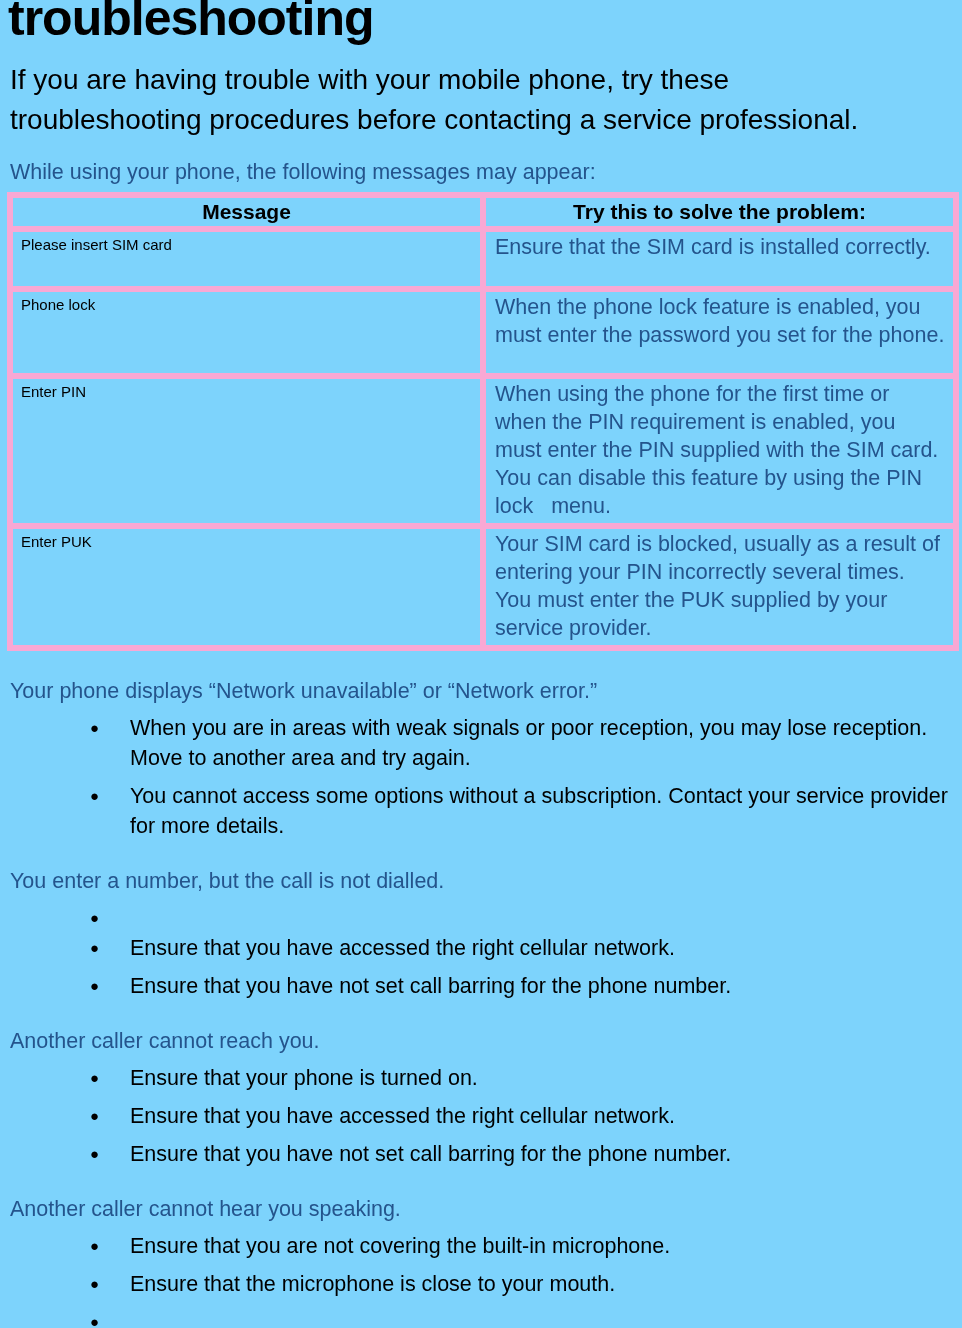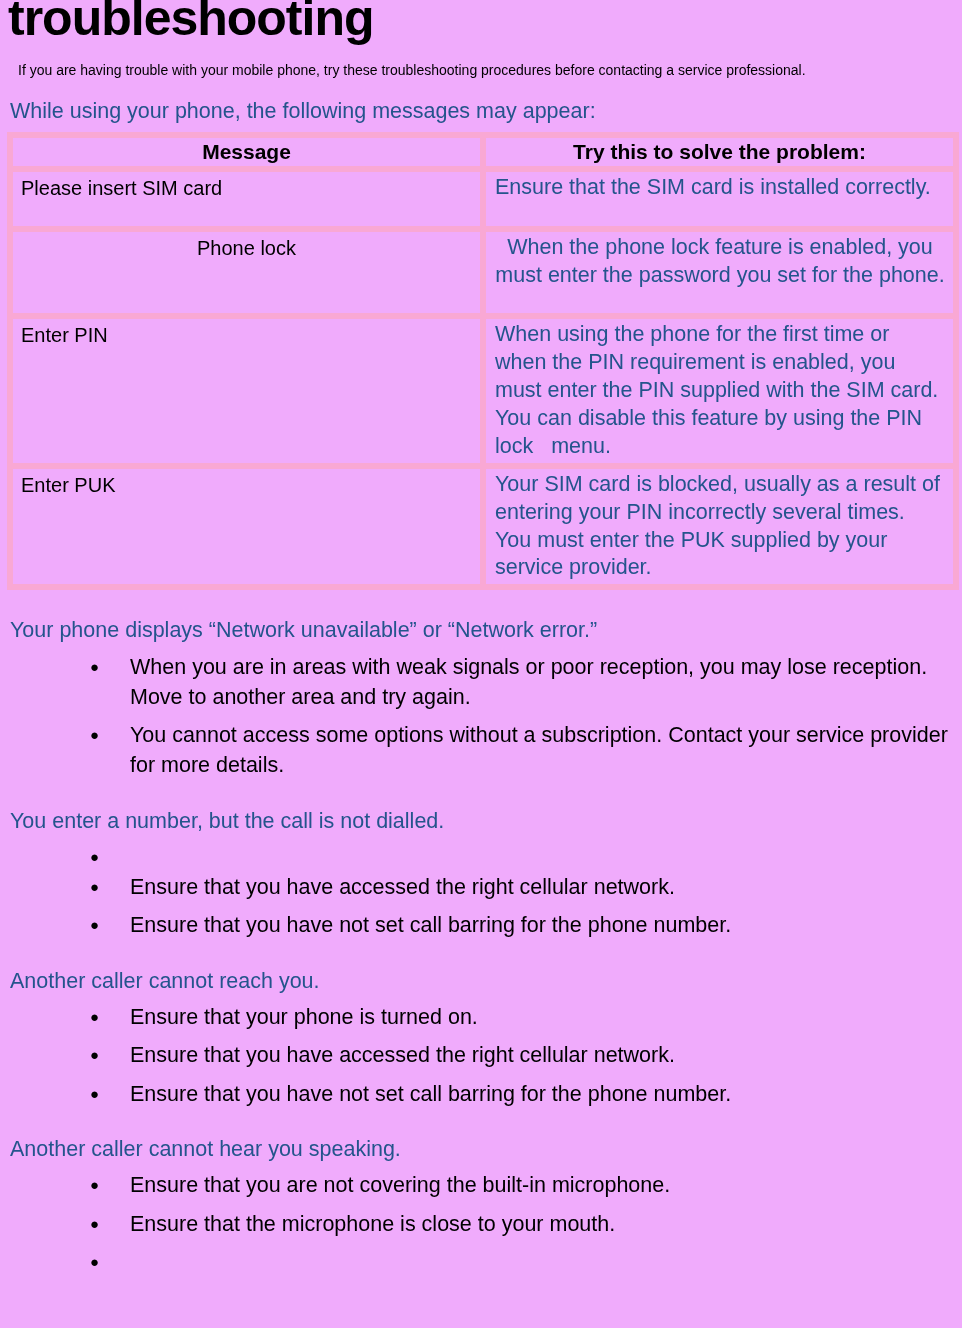--- a/index.html
+++ b/index.html
@@ -2,35 +2,35 @@
 <html style="--blue: #24548C; --ink: #000000;"><head>
 <meta charset="utf-8">
 <style>
   :root { --blue: #24548C; --ink: #000000; }
   * { box-sizing: border-box; }
   html, body { margin: 0; padding: 0; background: #ffffff; }
   .page {
     width: 962px; height: 1328px;
     padding: 0 4px 0 10px;
     overflow: hidden;
-    background: #f0abfc;
+    background: #7dd3fc;
     font-family: "Liberation Sans", "DejaVu Sans", sans-serif;
     color: var(--ink);
   }
   h1.doc-title {
     font-size: 50px;
     font-weight: bold;
     line-height: 1.0;
     margin: -7px 0 17px -2px;
     letter-spacing: -1px;
   }
   p.intro {
-    font-size: 14px;
+    font-size: 28px;
     line-height: 1.44;
-    margin: 8px;
+    margin: 0;
     max-width: 855px;
   }
   h2.blue-heading {
     font-size: 21.5px;
     font-weight: normal;
     color: var(--blue);
     line-height: 1.2;
     margin: 0;
   }
   h2.table-heading { margin-top: 19px; margin-bottom: 7px; }
@@ -47,33 +47,33 @@
   }
   table.msg-table th {
     width: 50%;
     font-size: 21px;
     font-weight: bold;
     text-align: center;
     padding: 2px 4px;
     height: 28px;
   }
   td.msg-cell {
-    font-size: 20px;
+    font-size: 15px;
     color: var(--ink);
     padding: 4px 8px;
     line-height: 1.25;
   }
   td.sol-cell {
     font-size: 21.5px;
     color: var(--blue);
     padding: 2px 8px 2px 9px;
     line-height: 1.30;
   }
   tbody tr:nth-child(1) td { height: 60px; }
-  tbody tr:nth-child(2) td { height: 87px; text-align: center; }
+  tbody tr:nth-child(2) td { height: 87px; }
   tbody tr:nth-child(3) td { height: 139px; margin-left: 24px; }
   tbody tr:nth-child(4) td { height: 119px; }
 
   .section { margin-top: 28px; }
   ul.bullets { list-style: none; margin: 6px 0 0 0; padding: 0; }
   ul.bullets li {
     display: flex;
     align-items: flex-start;
     font-size: 21.5px;
     line-height: 1.40;

